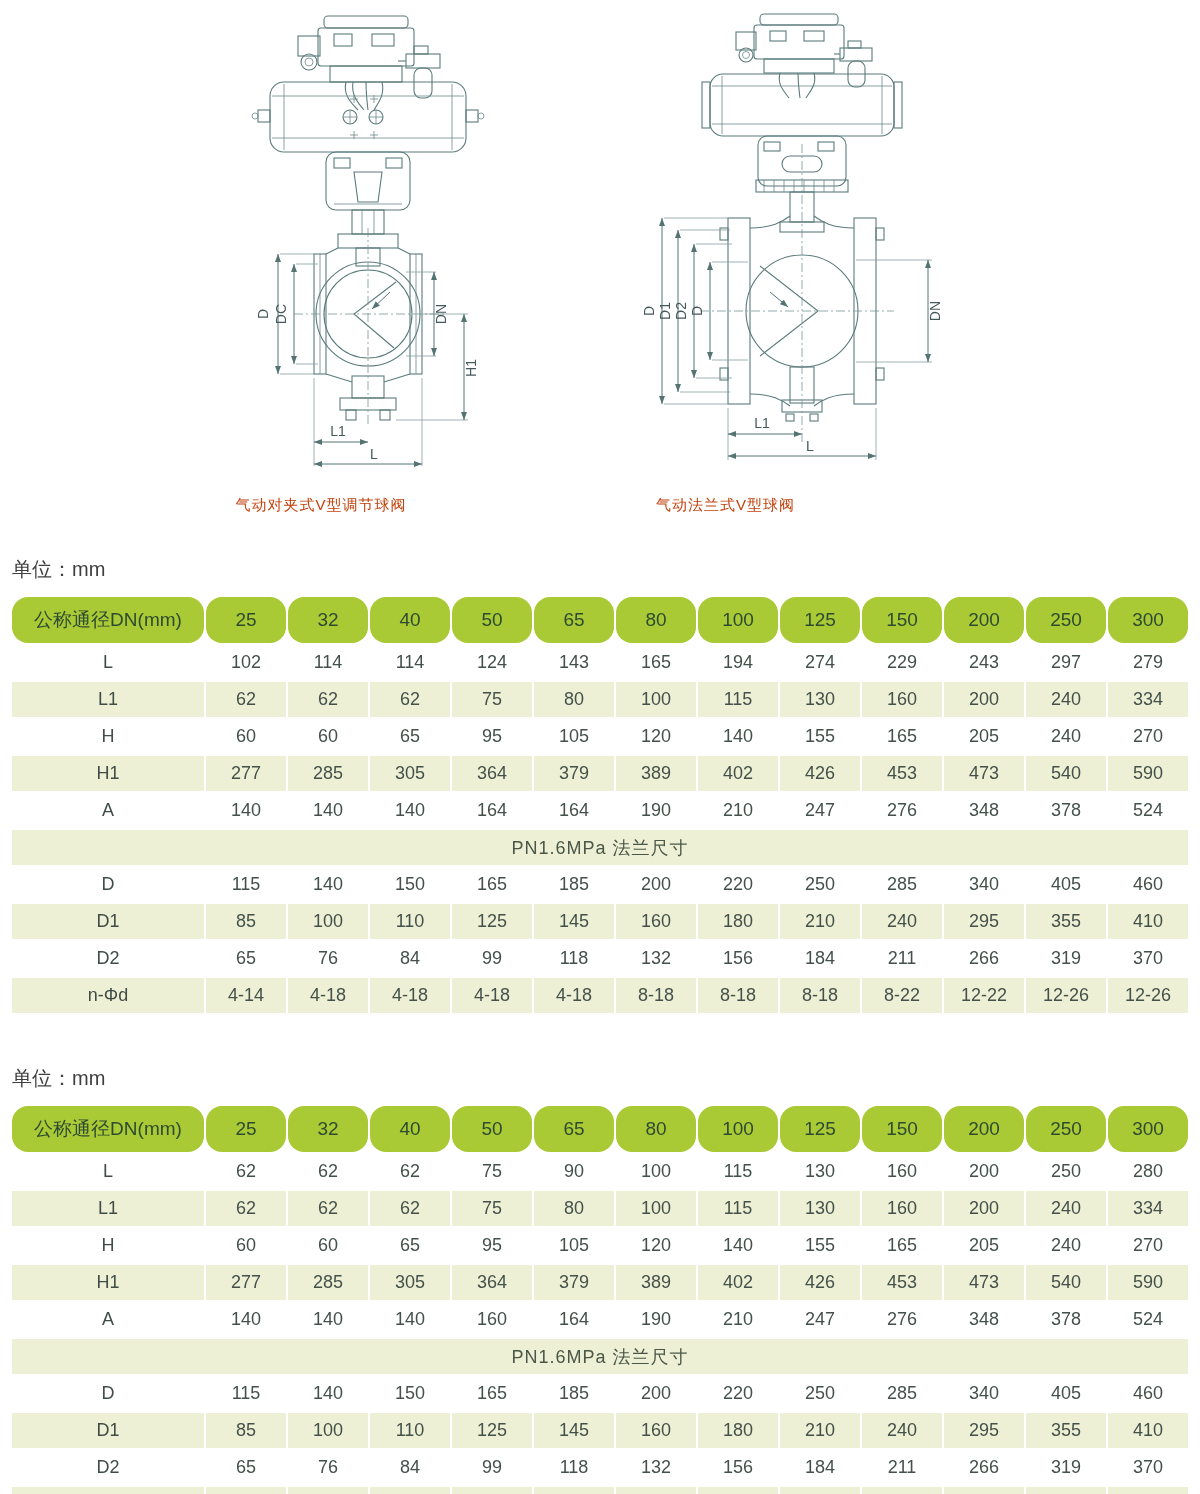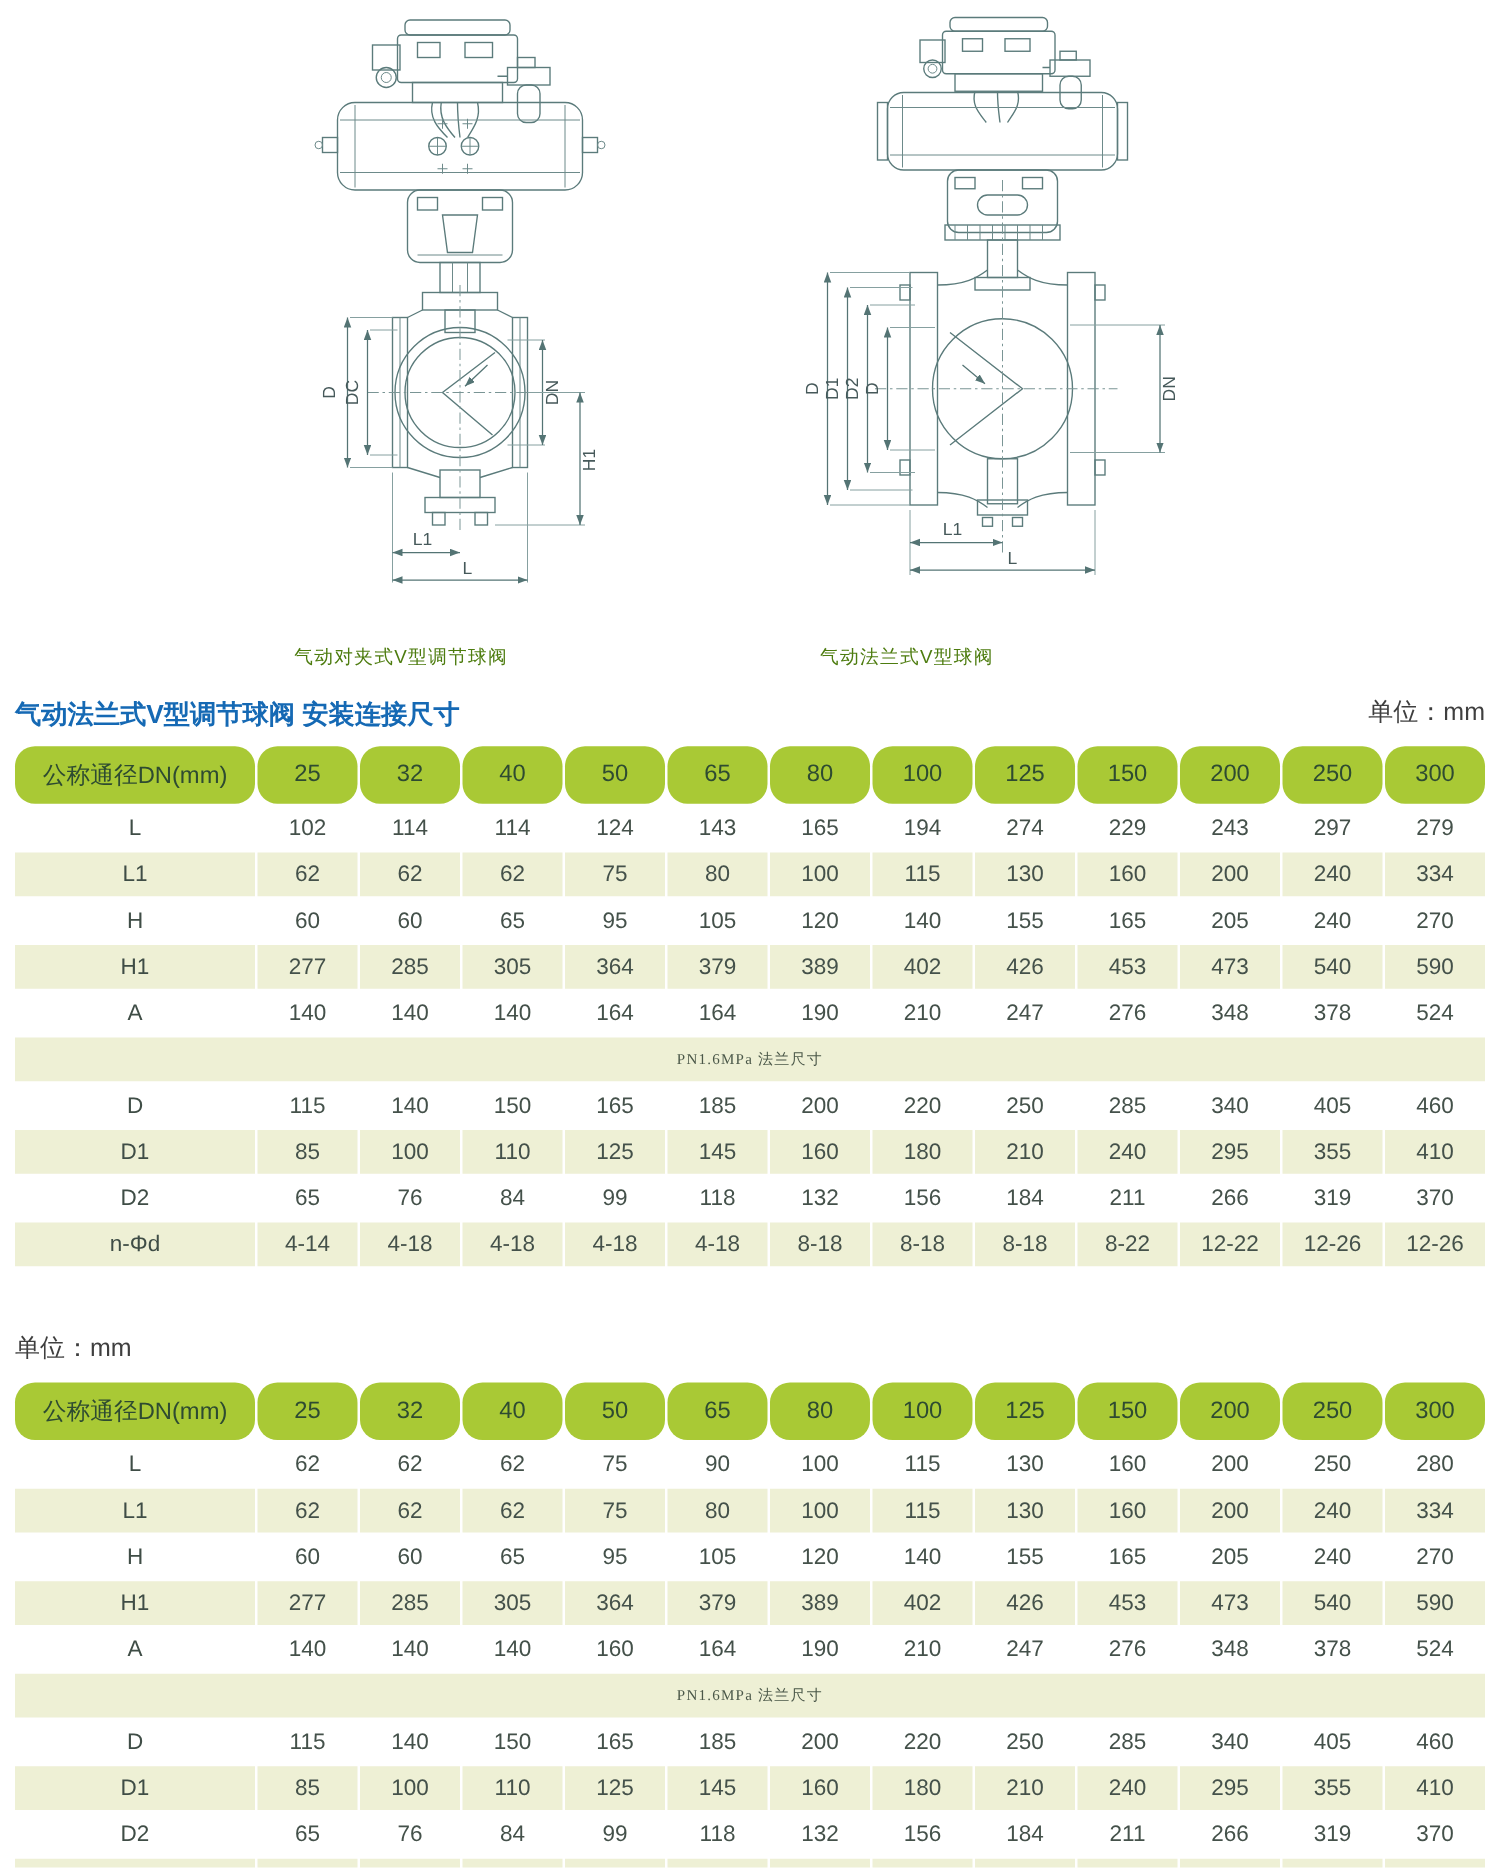--- a/index.html
+++ b/index.html
@@ -7,21 +7,21 @@
     width:1200px; height:1494px; position:relative; overflow:hidden;
     background:#ffffff;
     font-family:"Liberation Sans","DejaVu Sans",sans-serif;
   }
 
   
   .drawings { position:relative; height:532px; }
   .drawings svg { position:absolute; }
   #left-drawing  { left:238px; top:4px; }
   #right-drawing { left:642px; top:4px; }
-  .caption { position:absolute; top:516px; font-size:15px; color:#4d7c0f; letter-spacing:1px; }
+  .caption { position:absolute; top:496px; font-size:15px; color:#c2410c; letter-spacing:1px; }
   .caption.cap-left  { left:196px; width:250px; text-align:center; }
   .caption.cap-right { left:656px; width:310px; text-align:left; }
 
   svg .ln  { fill:none; stroke:#5b7b7b; stroke-width:1.1; }
   svg .thin{ fill:none; stroke:#6d8a8a; stroke-width:0.8; }
   svg .cl  { stroke:#7a9595; stroke-width:0.8; stroke-dasharray:9 3 2 3; fill:none; }
   svg .dim { stroke:#547474; stroke-width:1; fill:none; }
   svg .ext { stroke:#86a0a0; stroke-width:0.8; fill:none; }
   svg text { font-family:"Liberation Sans","DejaVu Sans",sans-serif; fill:#46595a; font-size:15px; }
   svg text.small { font-size:14px; }
@@ -39,21 +39,21 @@
     background:#a9c935; color:#2e4b31; font-weight:normal;
     font-size:19px; height:44px; text-align:center;border-radius:16px;
   }
   thead th.corner { width:190px; }
   tbody td {
     background:#ffffff; text-align:center; vertical-align:middle;
     font-size:18px; color:#44514a; height:33px; overflow:hidden;
   }
   tbody tr:nth-child(even) td { background:#eef0d5; }
   tbody td.rowlabel { color:#3f4d46; }
-  tbody td.divider { font-size:12px; color:#4a5748; letter-spacing:1px;font-family:Liberation Serif, serif; }
+  tbody td.divider { font-size:18px; color:#4a5748; letter-spacing:1px; }
 </style>
 </head>
 <body>
 
 <div class="drawings">
 
   <svg id="left-drawing" width="270" height="480" viewBox="0 0 270 480">
     <defs>
       <marker id="ar1" markerWidth="9" markerHeight="7" refX="8" refY="3" orient="auto-start-reverse" markerUnits="userSpaceOnUse">
         <path d="M0,0 L8,3 L0,6 Z" fill="#547474"></path>
@@ -271,21 +271,20 @@
       <text class="small" x="168" y="447" text-anchor="middle">L</text>
     </g>
   </svg>
 
   <div class="caption cap-left">气动对夹式V型调节球阀</div>
   <div class="caption cap-right">气动法兰式V型球阀</div>
 </div>
 
 <div class="section sec1">
   <div class="section-head">
-    <span class="section-title">气动法兰式V型调节球阀 安装连接尺寸</span>
     <span class="unit-label">单位：mm</span>
   </div>
   <table>
     <thead>
         <tr>
           <th class="corner">公称通径DN(mm)</th>
           <th>25</th>
           <th>32</th>
           <th>40</th>
           <th>50</th>

